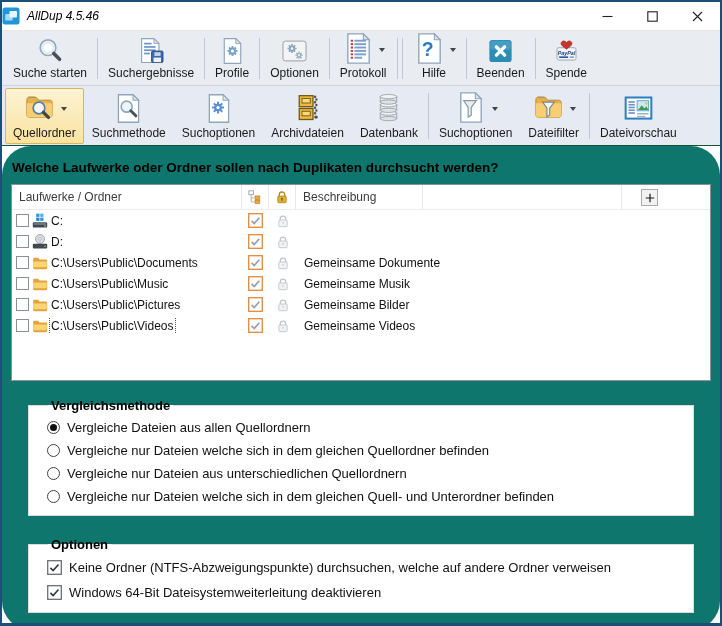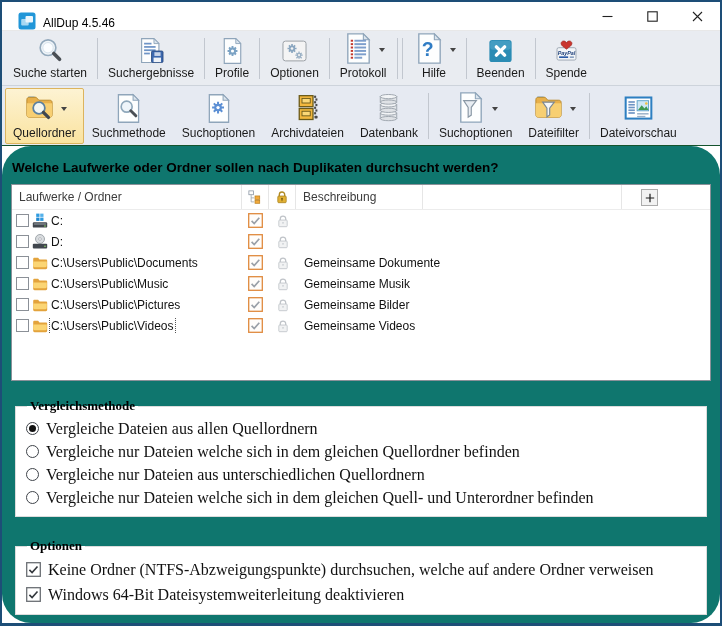--- a/index.html
+++ b/index.html
@@ -2,22 +2,22 @@
 <html><head>
 <meta charset="utf-8">
 <style>
   html,body{margin:0;padding:0;background:#cfd4da;}
   *{box-sizing:border-box;}
   body{font-family:"Liberation Sans",sans-serif;-webkit-font-smoothing:antialiased;}
   .window{width:722px;height:626px;background:#fff;border:2px solid #1d4e77;border-bottom-width:3px;
           display:flex;flex-direction:column;overflow:hidden;}
 
   
-  .titlebar{height:29px;background:#fff;display:flex;align-items:flex-end;padding-left:16px;flex:none;
-            border-bottom:1px solid #e8e8e8;}
+  .titlebar{height:29px;background:#fff;display:flex;align-items:center;padding-left:0;flex:none;
+            border-bottom:1px solid #e8e8e8;font-style:italic;}
   .app-icon{width:18px;height:18px;flex:none;}
   .title-text{font-size:12px;color:#000;margin-left:7px;}
   .win-controls{margin-left:auto;display:flex;height:100%;}
   .win-btn{width:45px;height:100%;display:flex;align-items:center;justify-content:center;}
 
   
   .toolbar{display:flex;align-items:stretch;padding:2px 3px 1px 3px;flex:none;}
   .tb-main{height:55px;background:#e9ecf1;border-bottom:1px solid #cdd3db;}
   .tb-nav{height:60px;background:#e6eaf2;border-bottom:1px solid #14532d;}
   .tb-btn{display:flex;flex-direction:column;align-items:center;justify-content:flex-end;
@@ -48,25 +48,25 @@
   .c-check{width:27px;display:flex;justify-content:center;}
   .c-lock{width:27px;display:flex;justify-content:center;}
   .c-desc{flex:1;padding-left:8px;}
   .rowcb{width:13px;height:13px;border:1px solid #8b9097;background:#fff;flex:none;}
   .ic16{width:16px;height:16px;flex:none;}
   .ic15{width:15px;height:15px;} .ic14{width:14px;height:14px;}
   .path-text{white-space:nowrap;}
   .path-text.focused{outline:1px dotted #555;outline-offset:1px;}
 
   
-  fieldset{border:1px solid #dcdcdc;margin:4px;padding:3px 10px 7px 10px;background:#fff;font-family:Liberation Serif, serif;}
+  fieldset{border:1px solid #dcdcdc;margin:17px;padding:3px 10px 7px 18px;background:#fff;}
   legend{font-size:13px;font-weight:bold;color:#000;padding:0 3px;margin-left:1px;}
   .fs-method{margin-top:17px;}
   .fs-options{margin-top:21px;}
-  .opt-row{display:flex;align-items:center;gap:7px;height:23px;font-size:16px;color:#111;}
+  .opt-row{display:flex;align-items:center;gap:7px;height:23px;font-size:13px;color:#111;}
   .fs-options .opt-row{height:25px;}
   .radio{width:13px;height:13px;border:1px solid #3f444a;border-radius:50%;background:#fff;
          position:relative;flex:none;}
   .radio.checked::after{content:"";position:absolute;inset:2px;background:#111;border-radius:50%;}
 </style>
 </head>
 <body>
 
 <svg width="0" height="0" style="position:absolute" aria-hidden="true">
   <defs>

